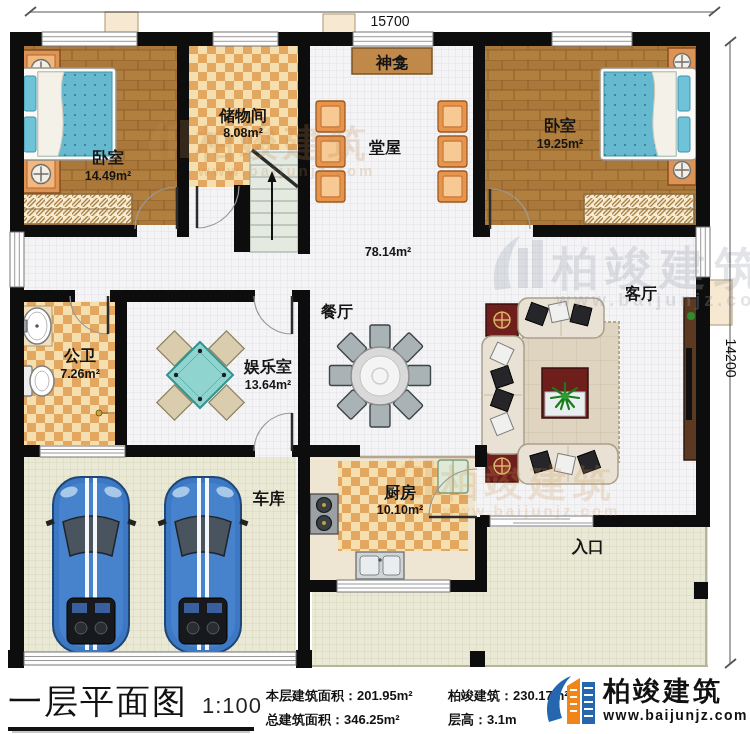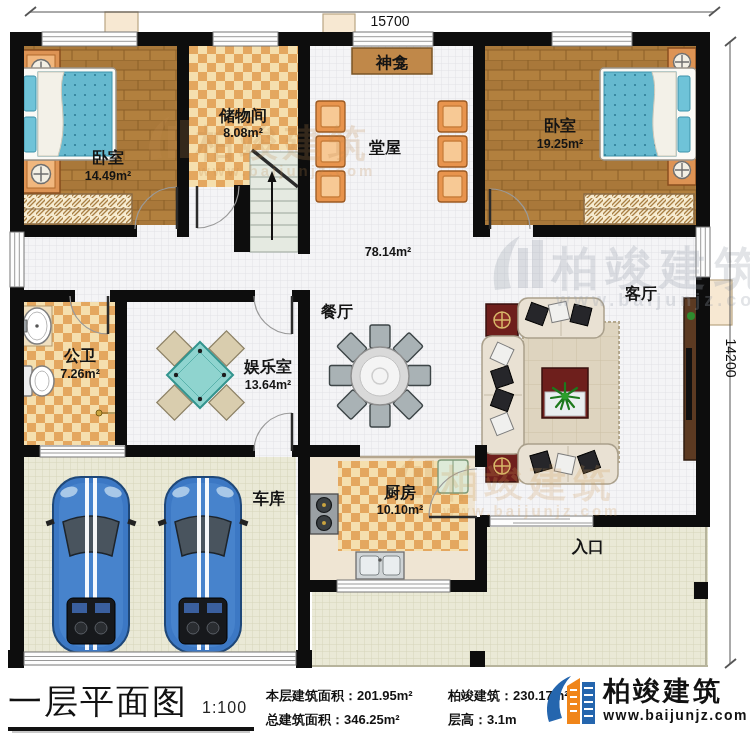--- a/index.html
+++ b/index.html
@@ -5,21 +5,21 @@
   html,body{margin:0;padding:0;background:#ffffff;}
   #stage{position:relative;width:750px;height:734px;background:#ffffff;overflow:hidden;
          font-family:"Liberation Sans", sans-serif;}
   #plan-svg{display:block;}
   
   .titlebar{position:absolute;left:0;top:672px;width:750px;height:62px;background:#fff;
             display:flex;align-items:center;}
   .tb-left{margin-left:8px;margin-top:4px;border-bottom:4px solid #111;
            box-shadow:0 6px 0 -4px #c9c9c9;padding:0 4px 2px 0;display:flex;align-items:baseline;gap:14px;width:242px;}
   .tb-title{font-size:34px;color:#111;letter-spacing:2px;font-weight:500;white-space:nowrap;}
-  .tb-scale{font-size:16px;color:#222;letter-spacing:1px;}
+  .tb-scale{font-size:22px;color:#222;letter-spacing:1px;}
   .tb-stats{margin-left:12px;margin-top:10px;display:grid;grid-template-columns:182px auto;
             grid-row-gap:6px;font-size:13px;color:#111;font-weight:600;white-space:nowrap;}
   .tb-stats .cell{letter-spacing:0px;}
   .tb-brand{position:absolute;right:2px;top:0px;display:flex;align-items:center;gap:4px;}
   .brand-text{display:flex;flex-direction:column;align-items:flex-start;line-height:1;}
   .brand-name{font-size:27px;font-weight:800;color:#111;letter-spacing:3px;}
   .brand-url{font-size:14px;font-weight:700;color:#111;letter-spacing:1.5px;margin-top:3px;}
   
   text{font-family:"Liberation Sans", sans-serif;}
   .room-name{font-size:16px;font-weight:700;fill:#141414;}

